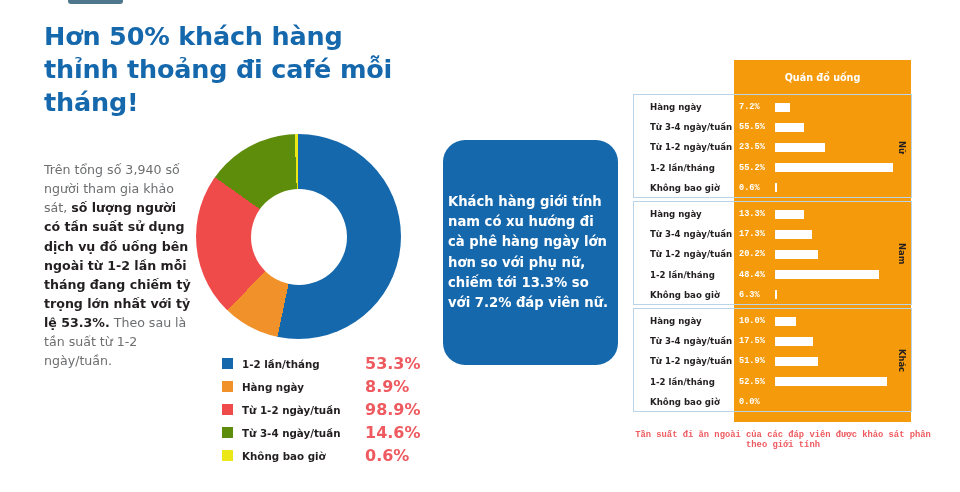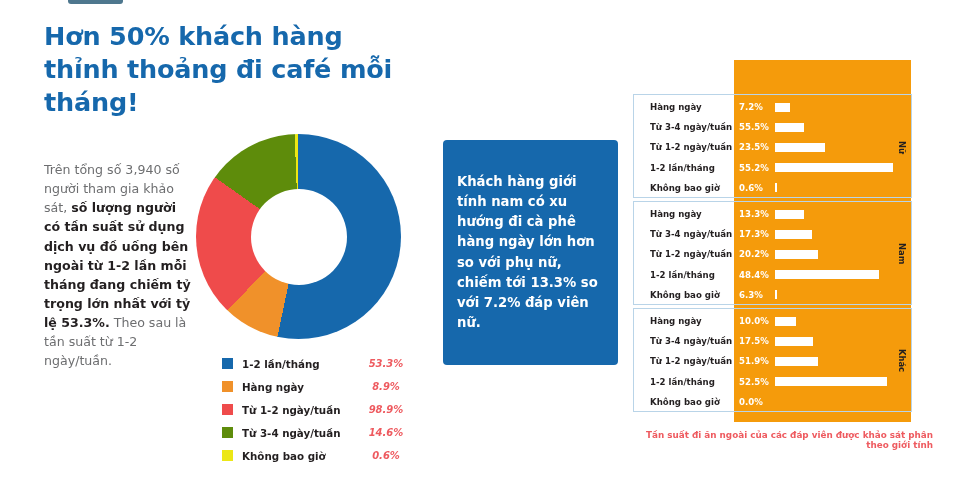--- a/index.html
+++ b/index.html
@@ -100,43 +100,42 @@
     margin-right: 9px;
   }
   .legend-label {
     font-size: 10.3px;
     font-weight: bold;
     color: #231f20;
     flex: 1 1 auto;
     white-space: nowrap;
   }
   .legend-value {
-    font-size: 10px;
+    font-size: 16px;
     font-weight: bold;
     color: #ee5a5f;
     width: 42px;
     text-align: center;
     flex: 0 0 42px;
-    font-style: italic;
   }
 
   
   .callout {
     position: absolute;
     left: 443px;
     top: 140px;
     width: 175px;
     height: 225px;
     background: #1668ac;
-    border-radius: 4px;
+    border-radius: 22px;
     display: flex;
     align-items: center;
     justify-content: flex-start;
     box-sizing: border-box;
-    padding: 0 14px;
+    padding: 0 5px;
   }
   .callout-text {
     color: #ffffff;
     font-weight: bold;
     font-size: 13.2px;
     line-height: 1.52;
   }
 
   
   .panel {
@@ -196,20 +195,21 @@
     white-space: nowrap;
   }
   .row-value {
     width: 42px;
     flex: 0 0 42px;
     font-size: 8.6px;
     font-weight: bold;
     color: #ffffff;
     padding-left: 6px;
     box-sizing: border-box;
+    font-family: Liberation Mono, monospace;
   }
   .row-bar-track {
     flex: 1 1 auto;
     height: 9px;
     position: relative;
   }
   .row-bar {
     position: absolute;
     left: 0;
     top: 0;
@@ -232,24 +232,25 @@
     writing-mode: vertical-rl;
     text-orientation: mixed;
   }
 
   
   .caption {
     position: absolute;
     left: 633px;
     top: 430px;
     width: 300px;
-    text-align: right;
+    text-align: center;
     font-size: 8.8px;
     font-weight: bold;
     color: #ee5a5f;
+    font-family: Liberation Mono, monospace;
   }
 </style>
 </head>
 <body>
 
 <div class="logo-fragment"></div>
 
 <div class="headline">Hơn 50% khách hàng thỉnh thoảng đi café mỗi tháng!</div>
 
 <div class="lead">
@@ -288,20 +289,21 @@
       <span class="legend-value">0.6%</span>
     </div>
   </div>
 
 <div class="callout">
   <div class="callout-text">Khách hàng giới tính nam có xu hướng đi cà phê hàng ngày lớn hơn so với phụ nữ, chiếm tới 13.3% so với 7.2% đáp viên nữ.</div>
 </div>
 
 <div class="panel">
   <div class="panel-band"></div>
+  <div class="panel-title">Quán đồ uống</div>
   <div class="group group-1" id="group-0">
       <div class="rows">
         <div class="row">
           <span class="row-label">Hàng ngày</span>
           <span class="row-value">7.2%</span>
           <span class="row-bar-track">
             <span class="row-bar" style="width: 15.4px;"></span>
           </span>
         </div>
         <div class="row">

